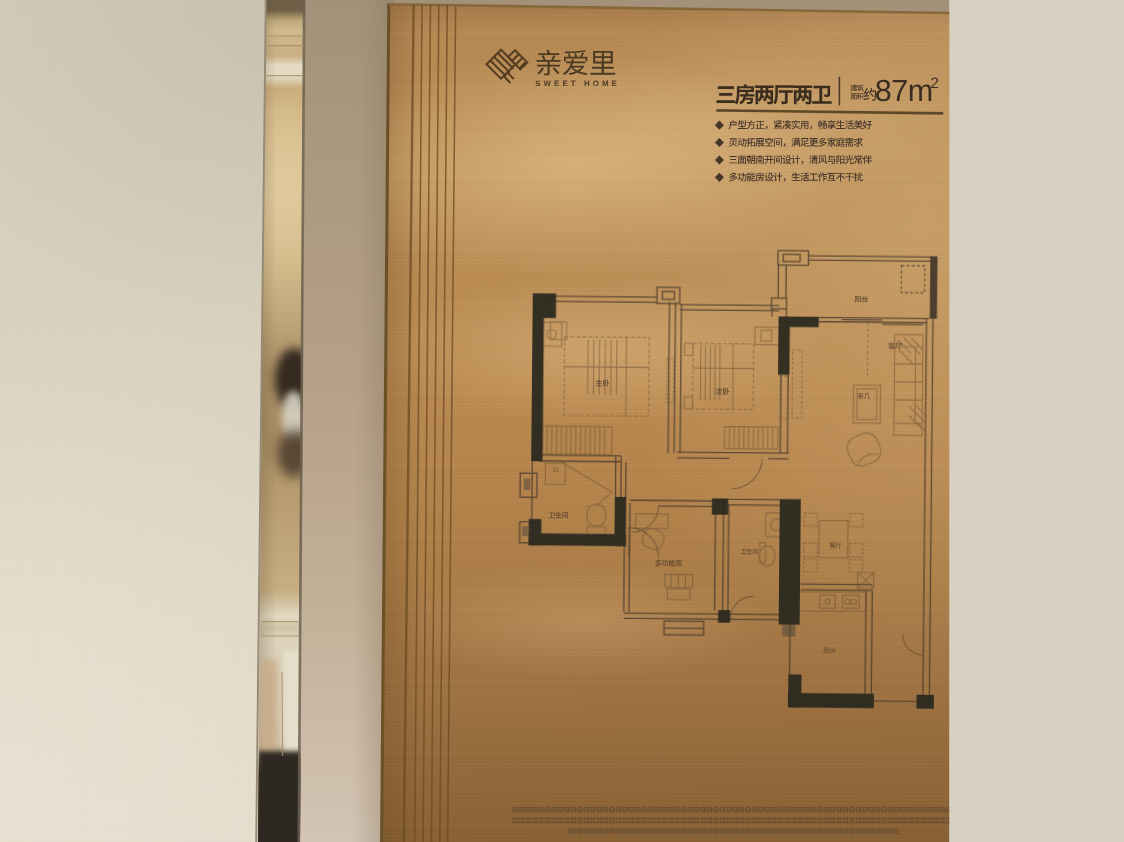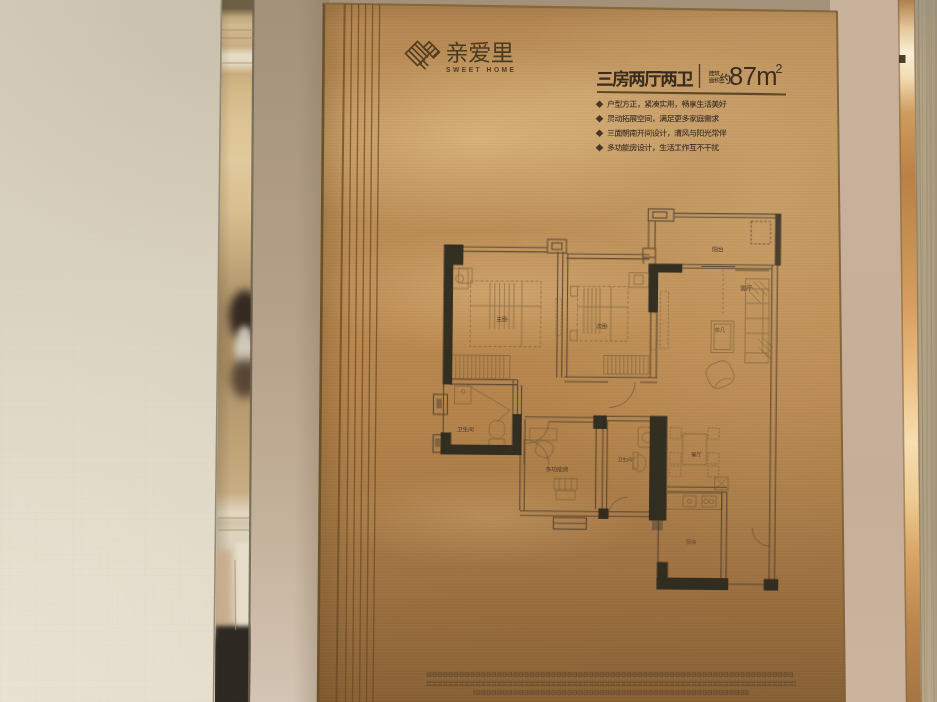--- a/index.html
+++ b/index.html
@@ -1,16 +1,16 @@
 <!DOCTYPE html>
 <html><head><meta charset="utf-8">
 <style>
 html,body{margin:0;padding:0;}
 body{width:937px;height:702px;overflow:hidden;font-family:"Liberation Sans",sans-serif;background:#d8d1c1;}
-#scene{position:relative;width:937px;height:702px;overflow:hidden;}
+#scene{position:relative;width:770px;height:702px;overflow:hidden;padding-left:21px;}
 .abs{position:absolute;}
 
 #lwall{left:0;top:0;width:224px;height:702px;
  background:
   radial-gradient(500px 560px at 2% 100%, rgba(234,227,212,0.85), rgba(234,227,212,0) 75%),
   radial-gradient(420px 420px at 100% 0%, rgba(198,190,170,0.75), rgba(198,190,170,0) 70%),
   linear-gradient(180deg,#d3cbb8 0%,#dbd3c1 45%,#e0d8c6 75%,#e3dccb 100%);
 }
 #lwall:after{content:"";position:absolute;inset:0;
  background:

